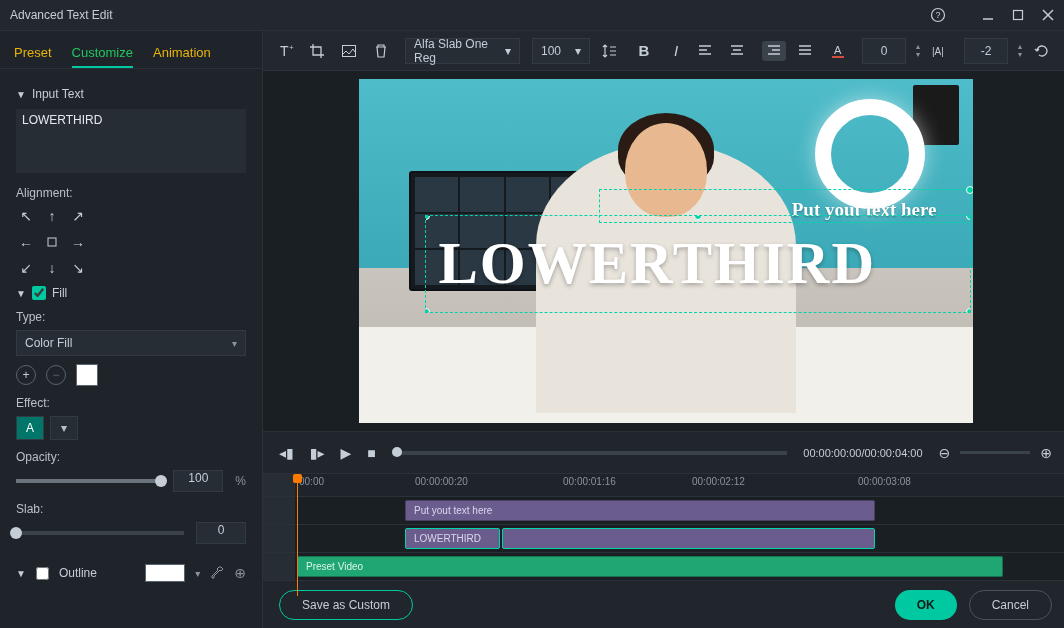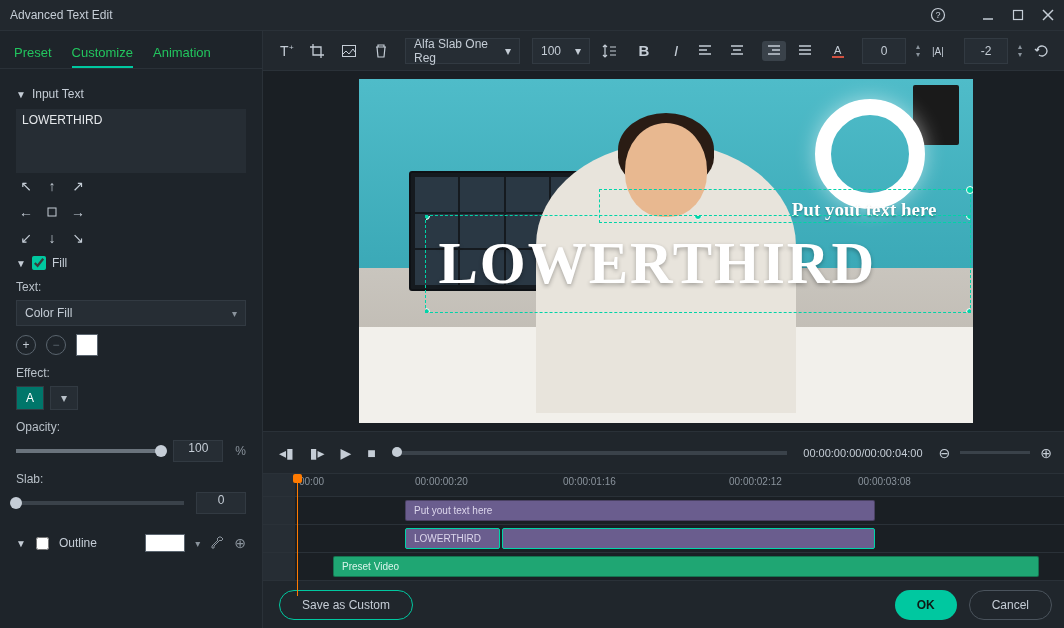--- a/index.html
+++ b/index.html
@@ -11,21 +11,21 @@
 .titlebar .wincontrols { display: flex; gap: 18px; align-items: center; color: #c5cdd6; }
 .titlebar .wincontrols span { cursor: pointer; font-size: 14px; }
 .titlebar .help-icon { margin-right: 18px; }
 
 
 .main { flex: 1; display: flex; overflow: hidden; }
 
 
 .sidebar { width: 290px; background: #1e242a; display: flex; flex-direction: column; border-right: 1px solid #2a3138; }
 .tabs { display: flex; padding: 8px 14px 0; gap: 20px; border-bottom: 1px solid #2a3138; }
-.tab { padding: 6px 0; font-size: 13px; color: #22c55e; cursor: pointer; border-bottom: 2px solid transparent; }
+.tab { padding: 6px 0; font-size: 13px; color: #eab308; cursor: pointer; border-bottom: 2px solid transparent; }
 .tab.active { color: #22c55e; border-bottom-color: #00c8a0; }
 
 .panel { padding: 10px 16px; overflow-y: auto; flex: 1; }
 .section-header { display: flex; align-items: center; gap: 6px; font-size: 12px; color: #c5cdd6; margin: 8px 0; }
 .section-header .tri { font-size: 10px; }
 .chk { display: flex; align-items: center; gap: 6px; }
 .chk input[type=checkbox] { accent-color: #00c8a0; width: 14px; height: 14px; }
 
 .textarea { background: #262d34; border: none; color: #e6e9ec; width: 230px; height: 64px; padding: 4px 6px; font-size: 12px; resize: none; font-family: inherit; }
 .textarea::selection { background: #3a6fb8; }
@@ -112,21 +112,21 @@
 .ruler .playhead { position: absolute; top: 0; bottom: -100px; width: 1px; background: #ff7a00; z-index: 5; }
 .ruler .playhead::before { content: ''; position: absolute; top: 0; left: -4px; width: 9px; height: 9px; background: #ff7a00; border-radius: 2px; }
 
 .tracks { display: flex; flex-direction: column; }
 .track { display: flex; height: 28px; border-top: 1px solid #2a3138; }
 .track .head { width: 32px; background: #262d34; display: flex; align-items: center; justify-content: center; color: #c5cdd6; font-size: 14px; position: static; transform: none; border-radius: 0; }
 .track .lane { flex: 1; position: relative; background: #1a1f24; }
 .clip { position: absolute; top: 3px; bottom: 3px; border-radius: 2px; display: flex; align-items: center; padding: 0 8px; font-size: 10px; color: #dcd6ec; overflow: hidden; border: 1px solid rgba(0,0,0,0.3); }
 .clip.text { background: #6a5d8e; }
 .clip.text.selected { border: 1px solid #00d4a8; }
-.clip.video { background: #1fa673; color: #d9f4ea; margin-left: 36px; }
+.clip.video { background: #1fa673; color: #d9f4ea; }
 
 
 .footer { height: 48px; background: #20262c; display: flex; align-items: center; padding: 0 16px; gap: 12px; border-top: 1px solid #2a3138; }
 .footer .spacer { flex: 1; }
 .btn { height: 30px; padding: 0 22px; border-radius: 15px; display: flex; align-items: center; justify-content: flex-end; font-size: 12px; cursor: pointer; }
 .btn.save { border: 1px solid #00c8a0; color: #c5cdd6; }
 .btn.ok { background: #00c8a0; color: #0e1a16; font-weight: 600; }
 .btn.cancel { border: 1px solid #4a535c; color: #c5cdd6; }
 
 svg { display: block; }
@@ -171,20 +171,21 @@
       <div class="tab">Animation</div>
     </div>
 
     <div class="panel">
       <div class="section-header">
         <span class="tri">▼</span>
         <span>Input Text</span>
       </div>
       <textarea class="textarea" style="">LOWERTHIRD</textarea>
 
+      <div class="label">Alignment:</div>
       <div class="align-grid">
         <div class="cell">↖</div>
         <div class="cell">↑</div>
         <div class="cell">↗</div>
         <div class="cell">←</div>
         <div class="cell">
           <svg width="14" height="14" viewBox="0 0 14 14">
               <rect x="3" y="3" width="8" height="8" fill="none" stroke="currentColor"></rect>
             </svg>
         </div>
@@ -193,21 +194,21 @@
         <div class="cell">↓</div>
         <div class="cell">↘</div>
       </div>
 
       <div class="section-header chk">
         <span class="tri">▼</span>
         <input type="checkbox" checked="" style="">
         <span>Fill</span>
       </div>
 
-      <div class="label">Text:</div>
+      <div class="label">Type:</div>
       <div class="select">
         <span>Color Fill</span>
         <span class="caret">▾</span>
       </div>
 
       <div class="color-row">
         <div class="circ-btn">+</div>
         <div class="circ-btn" style="color:#5a646e;">−</div>
         <div class="swatch"></div>
       </div>
@@ -404,21 +405,21 @@
     </div>
 
     <div class="timeline">
       <div class="ruler">
         <div class="track-head-spacer"></div>
         <div class="ticks">
           <div class="playhead" style="left:2px;"></div>
           <div class="tick" style="left:4px;">00:00</div>
           <div class="tick" style="left:120px;">00:00:00:20</div>
           <div class="tick" style="left:268px;">00:00:01:16</div>
-          <div class="tick" style="left:434px;">00:00:02:12</div>
+          <div class="tick" style="left:397px;">00:00:02:12</div>
           <div class="tick" style="left:563px;">00:00:03:08</div>
         </div>
       </div>
       <div class="tracks">
         <div class="track">
           <div class="head">T</div>
           <div class="lane">
             <div class="clip text" style="left:110px; width:470px;">
               <span>Put yout text here</span>
 

